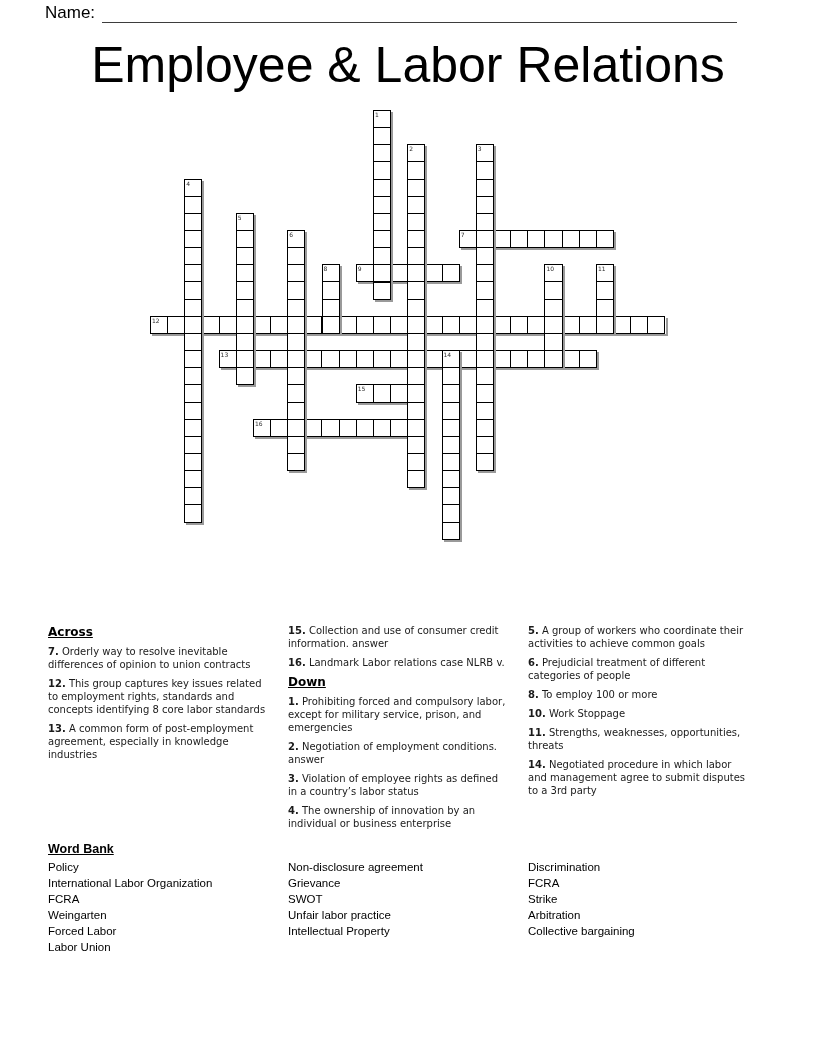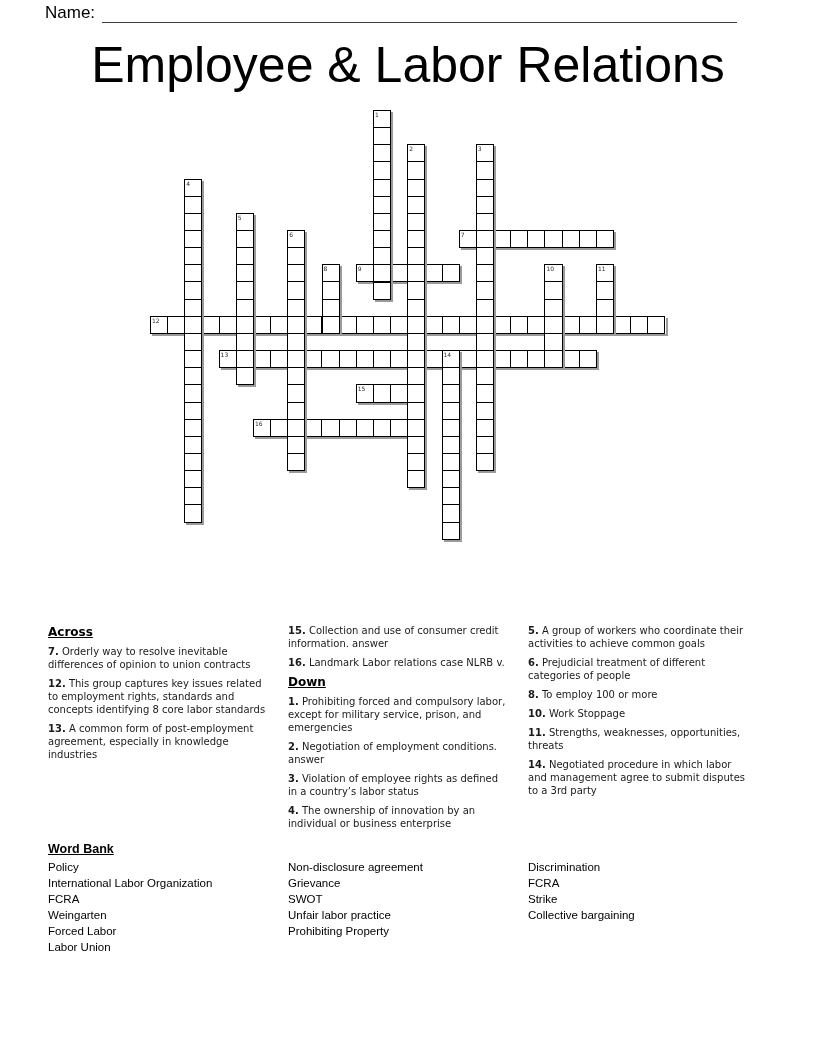--- a/index.html
+++ b/index.html
@@ -357,23 +357,24 @@
         <div class="wb-item">FCRA</div>
         <div class="wb-item">Weingarten</div>
         <div class="wb-item">Forced Labor</div>
         <div class="wb-item">Labor Union</div>
       </div>
     <div class="wb-col wb-col-1">
         <div class="wb-item">Non-disclosure agreement</div>
         <div class="wb-item">Grievance</div>
         <div class="wb-item">SWOT</div>
         <div class="wb-item">Unfair labor practice</div>
-        <div class="wb-item">Prohibiting Property</div>
+        <div class="wb-item">Intellectual Property</div>
       </div>
     <div class="wb-col wb-col-2">
         <div class="wb-item">Discrimination</div>
         <div class="wb-item">FCRA</div>
         <div class="wb-item">Strike</div>
+        <div class="wb-item">Arbitration</div>
         <div class="wb-item">Collective bargaining</div>
       </div>
   </div>
 
 </div>
 
 </body></html>

